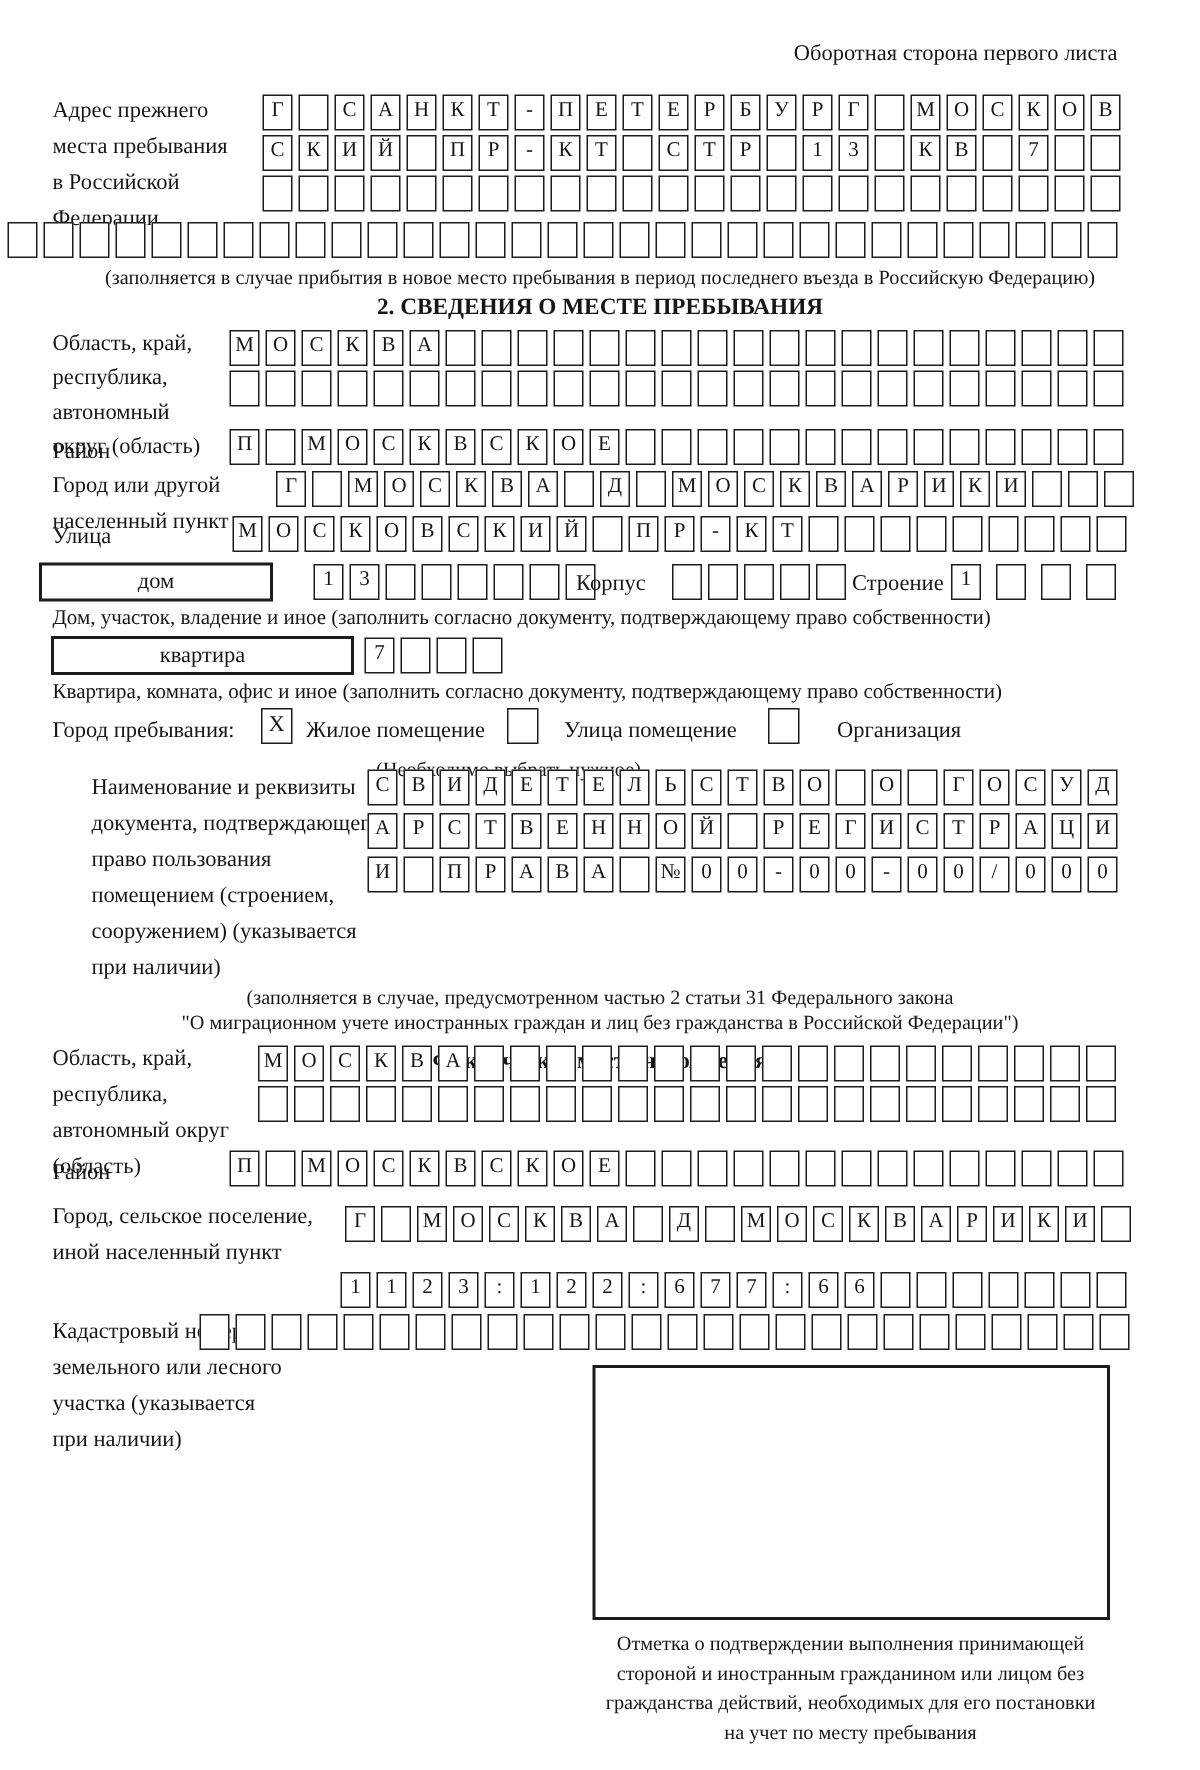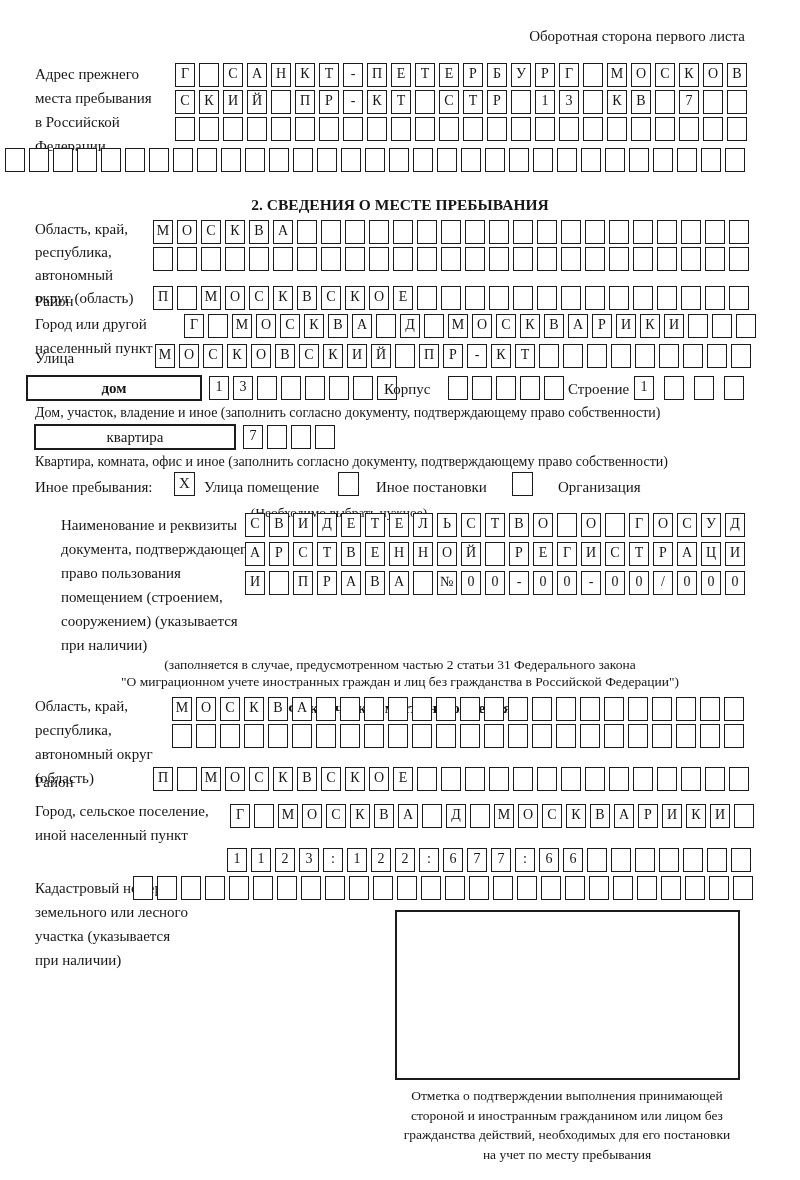--- a/index.html
+++ b/index.html
@@ -139,20 +139,21 @@
       <span class="cell"></span>
       <span class="cell"></span>
       <span class="cell"></span>
       <span class="cell"></span>
       <span class="cell"></span>
       <span class="cell"></span>
       <span class="cell"></span>
       <span class="cell"></span>
       <span class="cell"></span>
     </div>
+  <div class="abs note ctr" style="top:176px;">(заполняется в случае прибытия в новое место пребывания в период последнего въезда в Российскую Федерацию)</div>
 
   <div class="abs ctr bold" style="top:196px; font-size:15.5px;">2. СВЕДЕНИЯ О МЕСТЕ ПРЕБЫВАНИЯ</div>
 
   <div class="abs lbl lh23" style="top:218px; left:35px; width:125px;">Область, край,
 республика,
 автономный
 округ (область)</div>
   <div class="abs row" style="top:220px; left:153px;">
       <span class="cell">М</span>
       <span class="cell">О</span>
@@ -288,21 +289,21 @@
       <span class="cell"></span>
       <span class="cell"></span>
       <span class="cell"></span>
       <span class="cell"></span>
       <span class="cell"></span>
       <span class="cell"></span>
       <span class="cell"></span>
       <span class="cell"></span>
     </div>
 
-  <div class="abs box" style="top:375px; left:26px; width:176px;font-weight:bold;">дом</div>
+  <div class="abs box" style="top:375px; left:26px; width:156px;">дом</div>
   <div class="abs row" style="top:376px; left:209px;">
       <span class="cell">1</span>
       <span class="cell">3</span>
       <span class="cell"></span>
       <span class="cell"></span>
       <span class="cell"></span>
       <span class="cell"></span>
       <span class="cell"></span>
       <span class="cell"></span>
     </div>
@@ -325,25 +326,25 @@
 
   <div class="abs sm" style="top:405px; left:35px;">Дом, участок, владение и иное (заполнить согласно документу, подтверждающему право собственности)</div>
   <div class="abs row" style="top:425px; left:243px;">
       <span class="cell">7</span>
       <span class="cell"></span>
       <span class="cell"></span>
       <span class="cell"></span>
     </div>
   <div class="abs sm" style="top:454px; left:35px;">Квартира, комната, офис и иное (заполнить согласно документу, подтверждающему право собственности)</div>
 
-  <div class="abs lbl" style="top:475px; left:35px;">Иное пребывания:</div>
+  <div class="abs lbl" style="top:475px; left:35px;">Город пребывания:</div>
   <div class="cb" style="top:472px; left:174px;">X</div>
-  <div class="abs lbl" style="top:475px; left:204px;">Улица помещение</div>
+  <div class="abs lbl" style="top:475px; left:204px;">Жилое помещение</div>
   <div class="cb" style="top:472px; left:338px;"></div>
-  <div class="abs lbl" style="top:475px; left:376px;">Иное постановки</div>
+  <div class="abs lbl" style="top:475px; left:376px;">Улица помещение</div>
   <div class="cb" style="top:472px; left:512px;"></div>
   <div class="abs lbl" style="top:475px; left:558px;">Организация</div>
   <div class="abs note" style="top:504px; left:139px; width:400px; text-align:center;">(Необходимо выбрать нужное)</div>
 
   <div class="abs lbl" style="top:513px; left:35px; width:225px; line-height:24px;margin-left:26px;">Наименование и реквизиты
 документа, подтверждающего
 право пользования
 помещением (строением,
 сооружением) (указывается
 при наличии)</div>

